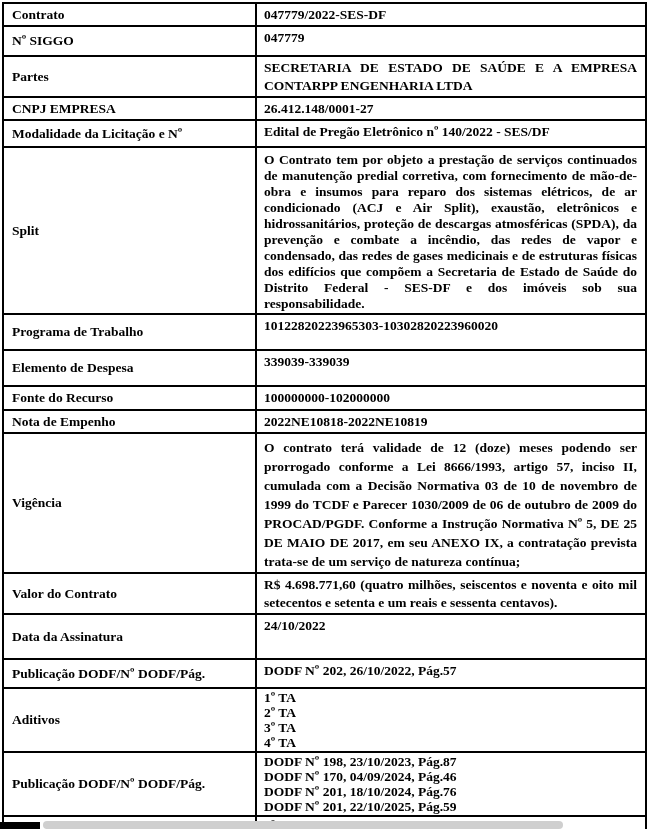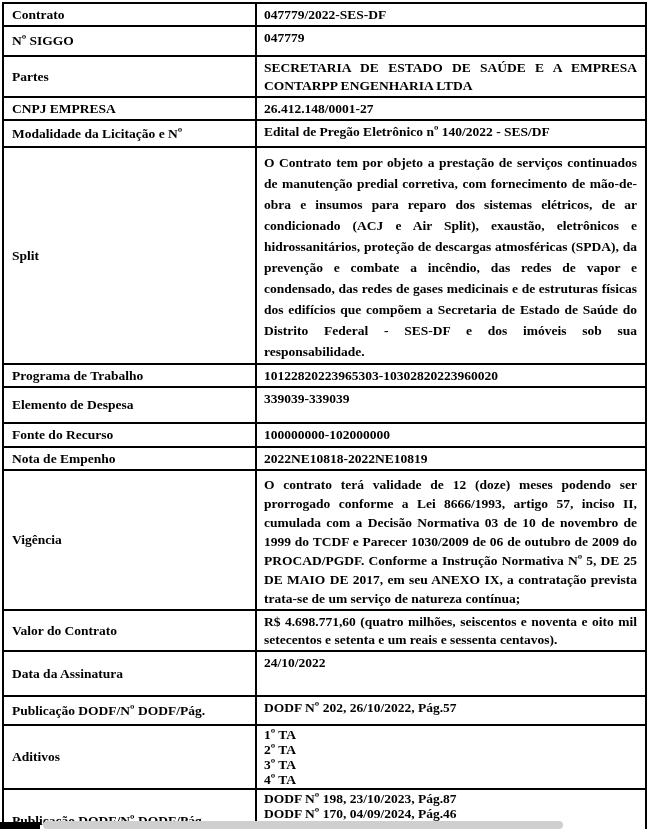--- a/index.html
+++ b/index.html
@@ -30,21 +30,21 @@
     vertical-align: middle;
     padding: 1px 4px 1px 8px;
   }
   td.val {
     vertical-align: top;
     padding: 2px 8px 1px 7px;
     white-space: pre-line;
     font-weight: bold;
   }
   td.val.just { text-align: justify; border-radius: 14px; }
-  td.val.objeto { line-height: 21px; padding-top: 4px; }
+  td.val.objeto { line-height: 16px; padding-top: 4px; }
   td.val.vigencia { line-height: 19px; padding-top: 4px; }
   td.val.list { line-height: 15px; padding-top: 1px; margin-top: 37px; }
   .scroll-thumb {
     position: absolute;
     left: 43px; top: 821px;
     width: 520px; height: 8px;
     background: #cfcfcf;
     border-radius: 4px;
   }
   .black-strip {
@@ -76,21 +76,21 @@
       <td class="val">26.412.148/0001-27</td>
     </tr>
     <tr style="height:27px">
       <td class="lbl">Modalidade da Licitação e Nº</td>
       <td class="val">Edital de Pregão Eletrônico nº 140/2022 - SES/DF</td>
     </tr>
     <tr style="height:159px">
       <td class="lbl">Split</td>
       <td class="val just objeto">O Contrato tem por objeto a  prestação de serviços continuados de manutenção predial corretiva, com fornecimento de mão-de-obra e insumos para reparo dos sistemas elétricos, de ar condicionado (ACJ e Air Split), exaustão, eletrônicos e hidrossanitários, proteção de descargas atmosféricas (SPDA), da prevenção e combate a incêndio, das redes de vapor e condensado, das redes de gases medicinais e de estruturas físicas dos edifícios que compõem a Secretaria de Estado de Saúde do Distrito Federal - SES-DF e dos imóveis sob sua responsabilidade.</td>
     </tr>
-    <tr style="height:23px">
+    <tr style="height:36px">
       <td class="lbl">Programa de Trabalho</td>
       <td class="val">10122820223965303-10302820223960020</td>
     </tr>
     <tr style="height:36px">
       <td class="lbl">Elemento de Despesa</td>
       <td class="val">339039-339039</td>
     </tr>
     <tr style="height:24px">
       <td class="lbl">Fonte do Recurso</td>
       <td class="val">100000000-102000000</td>

